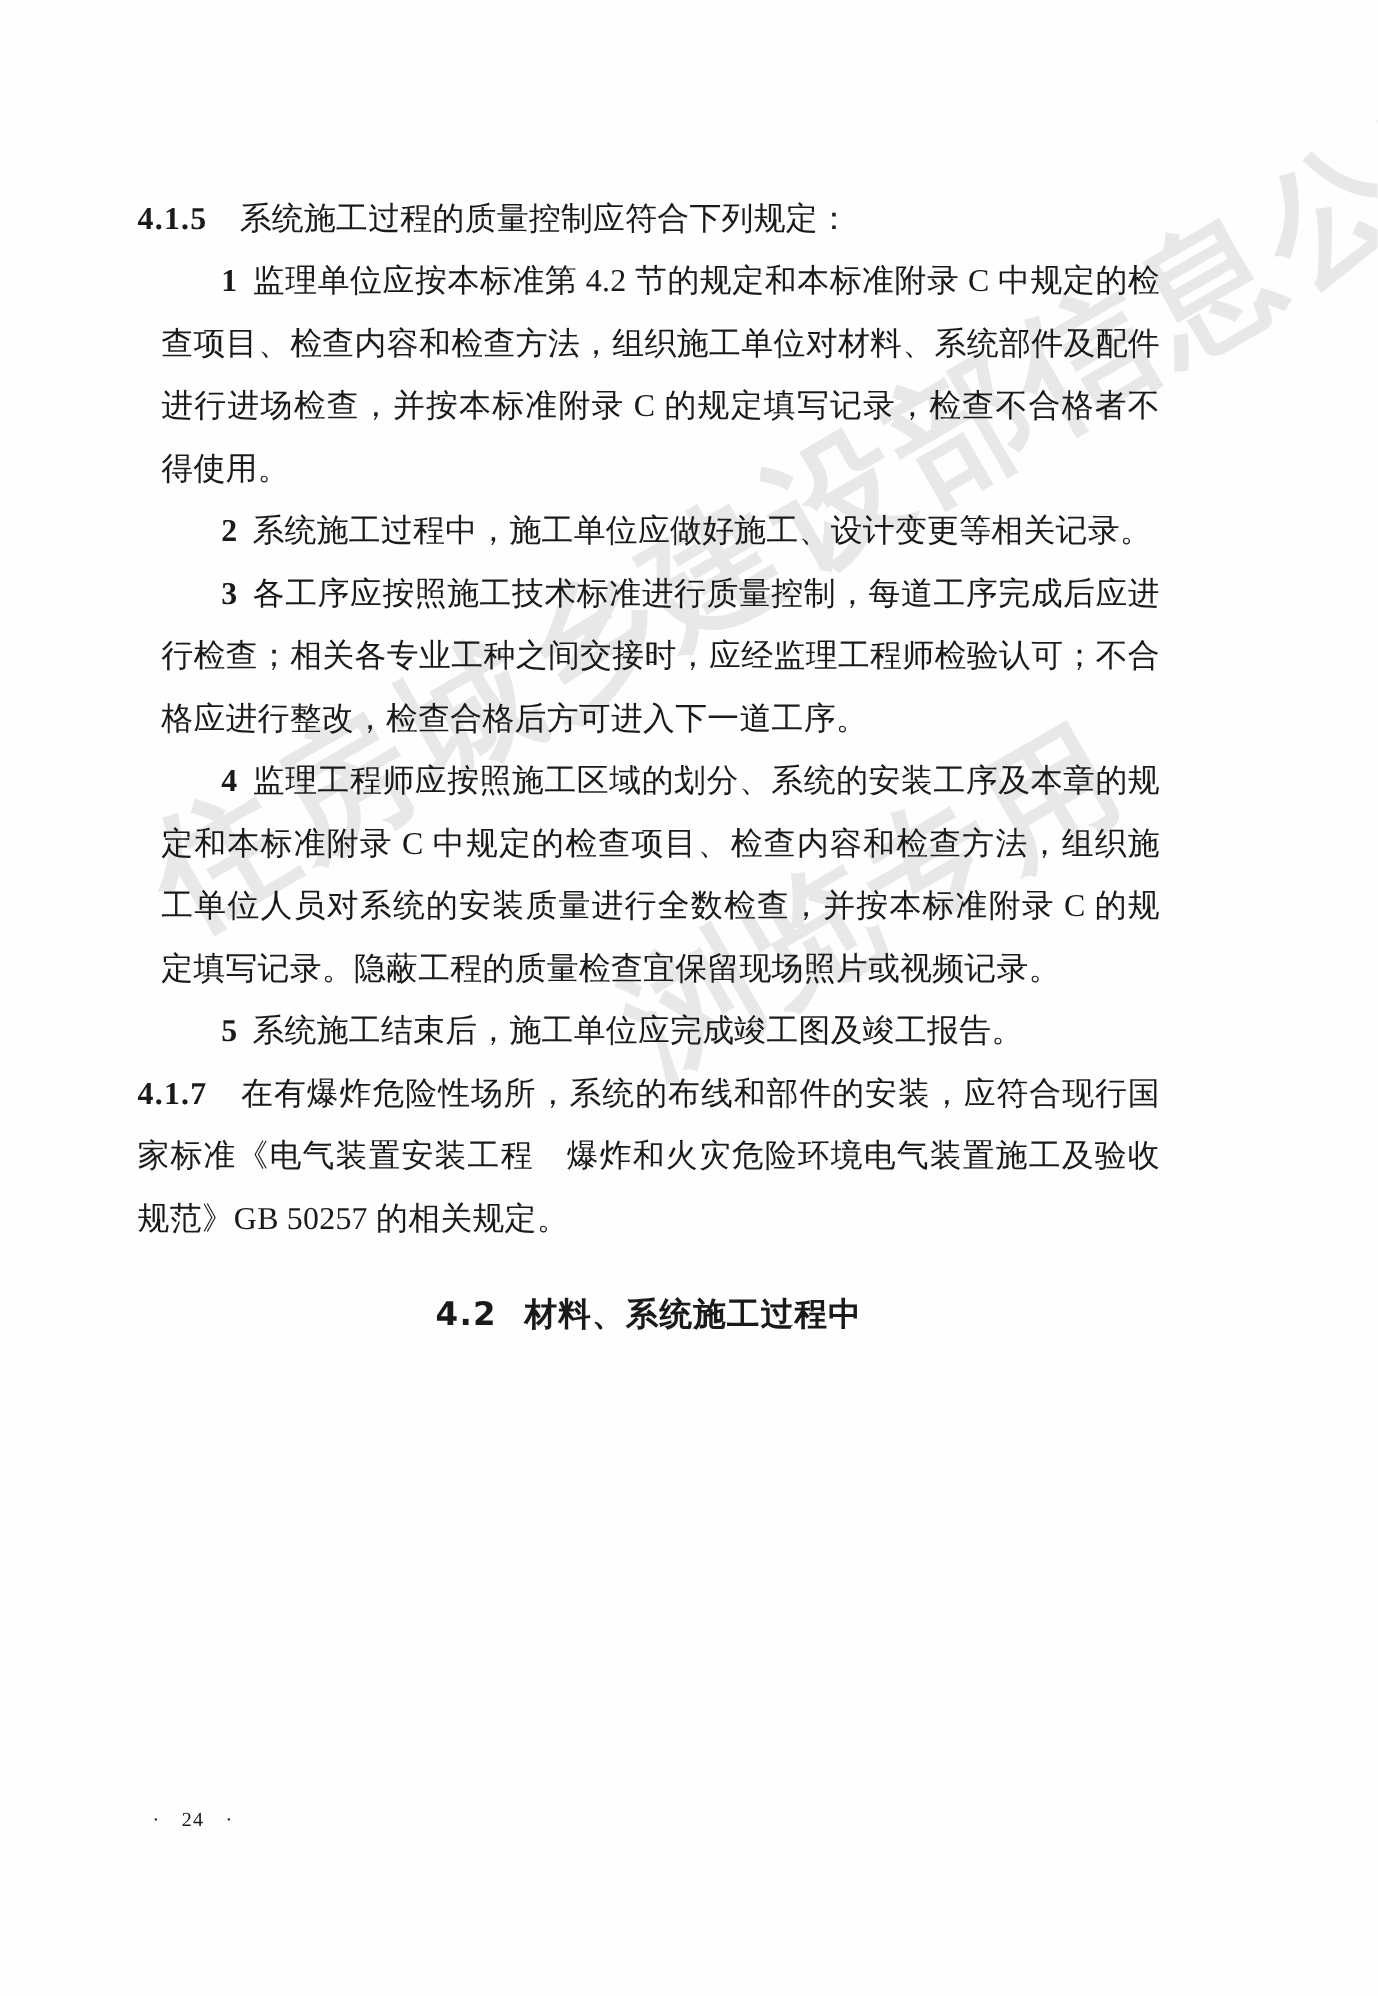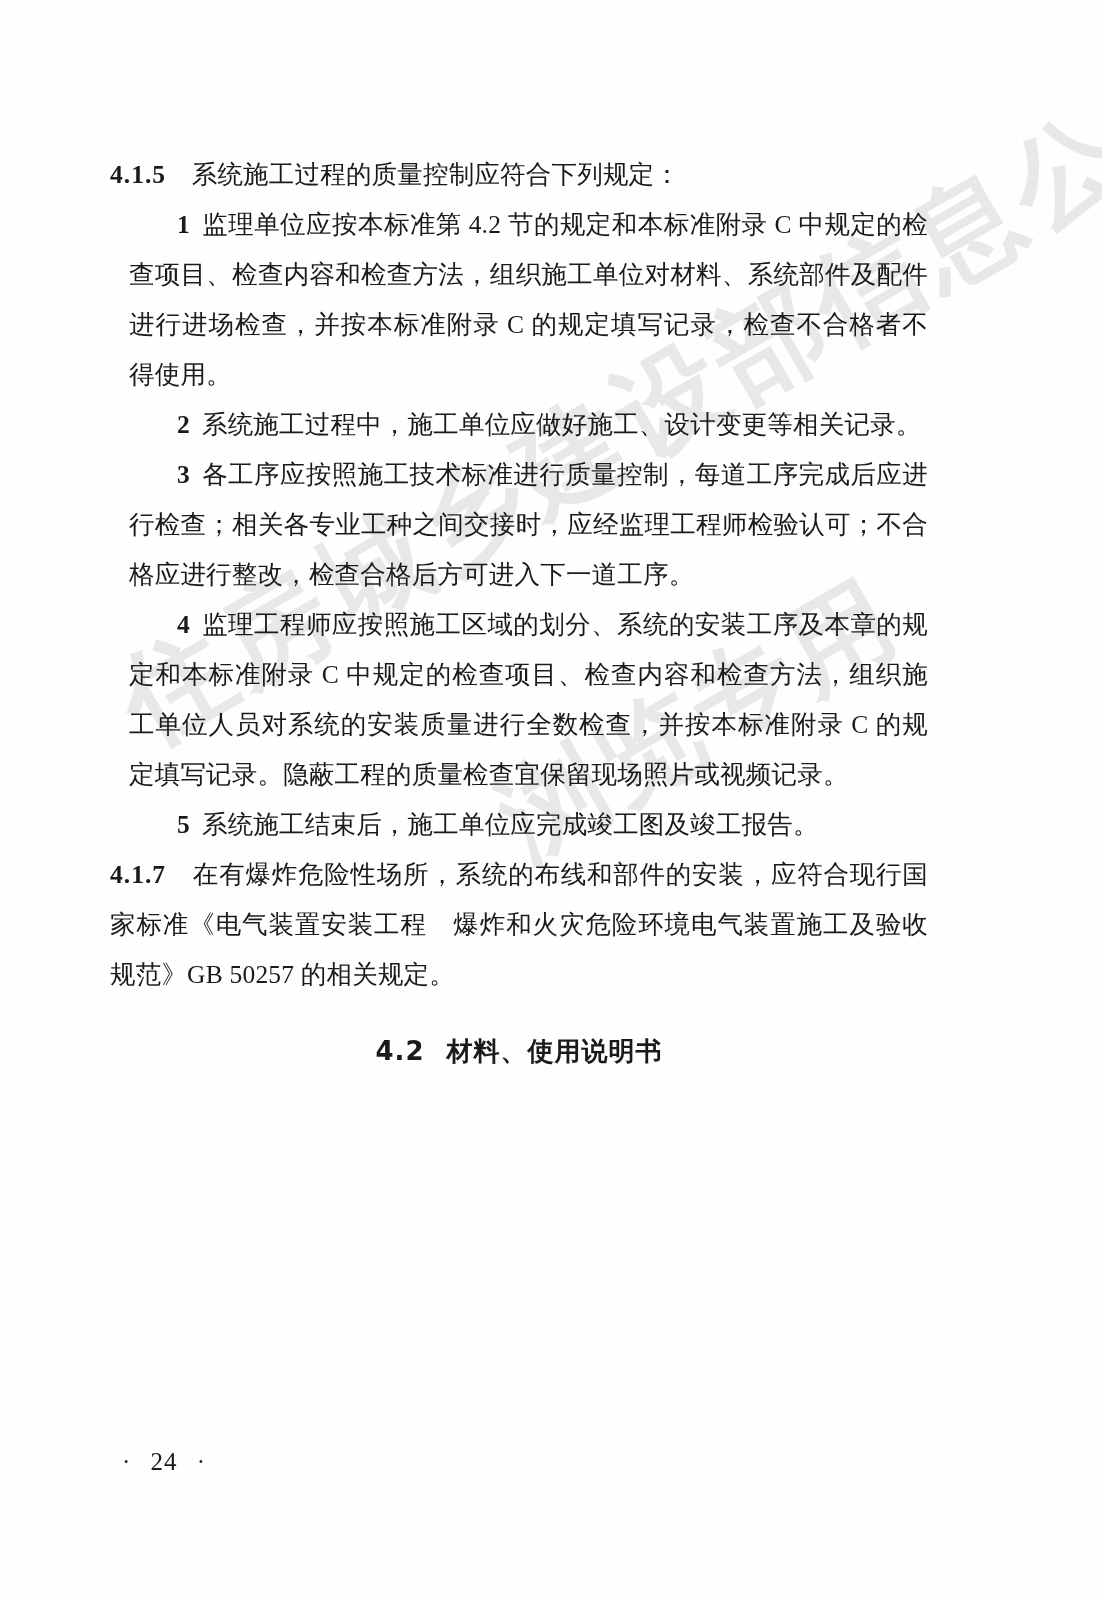--- a/index.html
+++ b/index.html
@@ -61,21 +61,21 @@
     font-family: "DejaVu Sans", "Liberation Sans", sans-serif;
   }
   .sec-head .sec-no {
     margin-right: 22px;
   }
   .footer {
     position: absolute;
     left: 122px;
     top: 1448px;
     width: 818px;
-    font-size: 25px;
+    font-size: 16px;
     letter-spacing: 1px;
   }
   .footer .pg {
     display: inline-block;
   }
   
   .watermark {
     position: absolute;
     left: 0; top: 0;
     width: 1102px; height: 1597px;
@@ -129,21 +129,21 @@
 
     <p class="item"><span class="inum">3</span><span>各工序应按照施工技术标准进行质量控制，每道工序完成后应进行检查；相关各专业工种之间交接时，应经监理工程师检验认可；不合格应进行整改，检查合格后方可进入下一道工序。</span></p>
 
     <p class="item"><span class="inum">4</span><span>监理工程师应按照施工区域的划分、系统的安装工序及本章的规定和本标准附录 C 中规定的检查项目、检查内容和检查方法，组织施工单位人员对系统的安装质量进行全数检查，并按本标准附录 C 的规定填写记录。隐蔽工程的质量检查宜保留现场照片或视频记录。</span></p>
 
     <p class="item"><span class="inum">5</span><span>系统施工结束后，施工单位应完成竣工图及竣工报告。</span></p>
 
 
     <p class="clause"><span class="num">4.1.7</span>　<span>在有爆炸危险性场所，系统的布线和部件的安装，应符合现行国家标准《电气装置安装工程　爆炸和火灾危险环境电气装置施工及验收规范》GB 50257 的相关规定。</span></p>
 
-    <div class="sec-head"><span class="sec-no">4.2</span><span>材料、使用说明书</span></div>
+    <div class="sec-head"><span class="sec-no">4.2</span><span>材料、系统施工过程中</span></div>
 
 
 
   </div>
 
   <div class="footer">
     <span class="pg">·</span>
     <span class="pg" style="margin:0 12px;">24</span>
     <span class="pg">·</span>
   </div>

